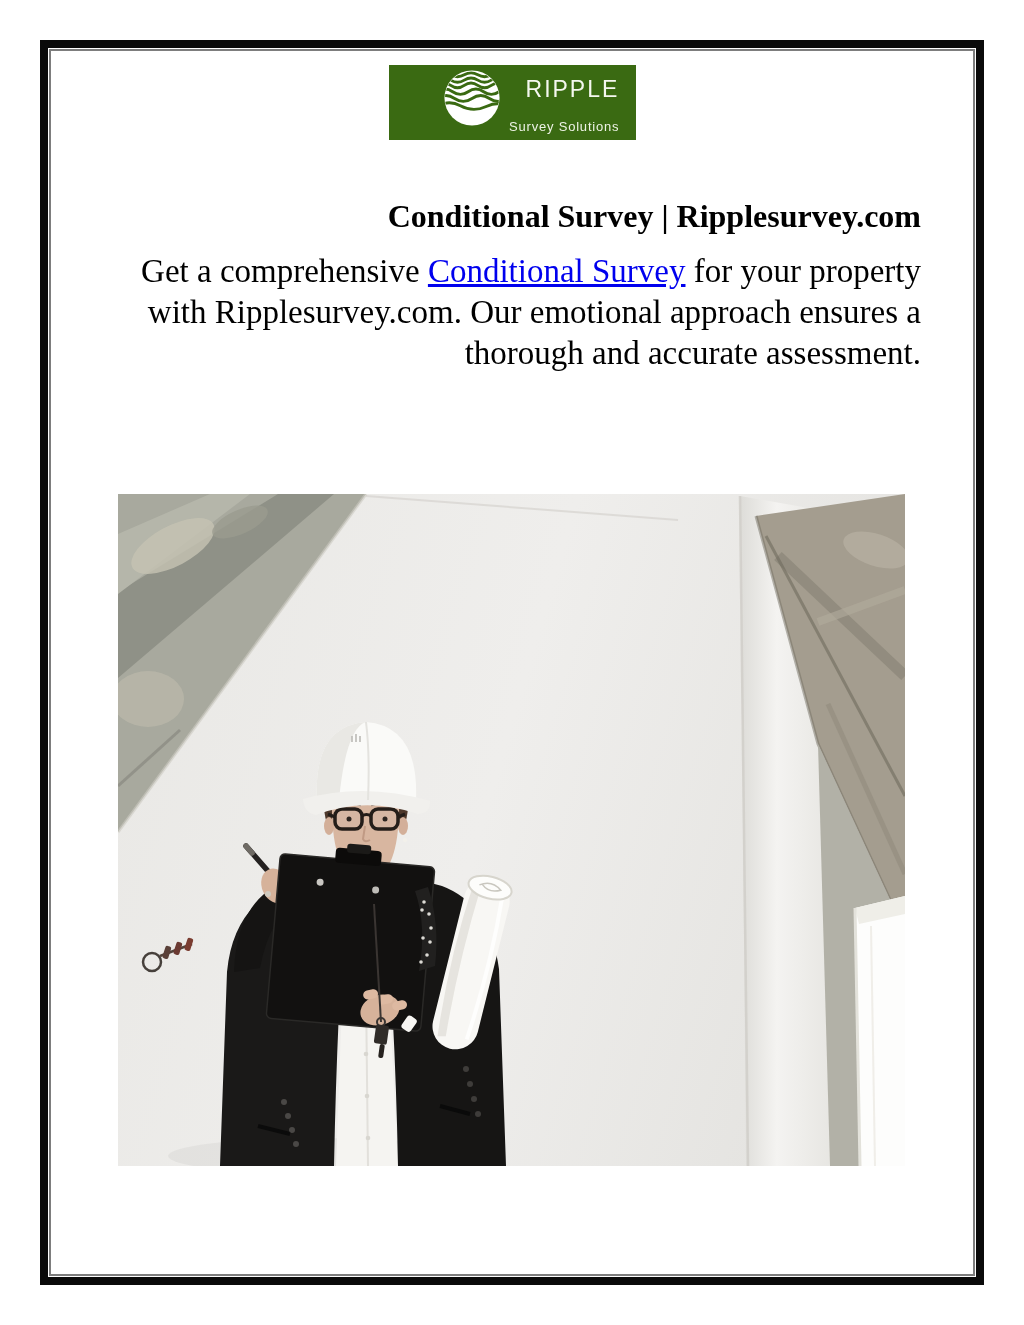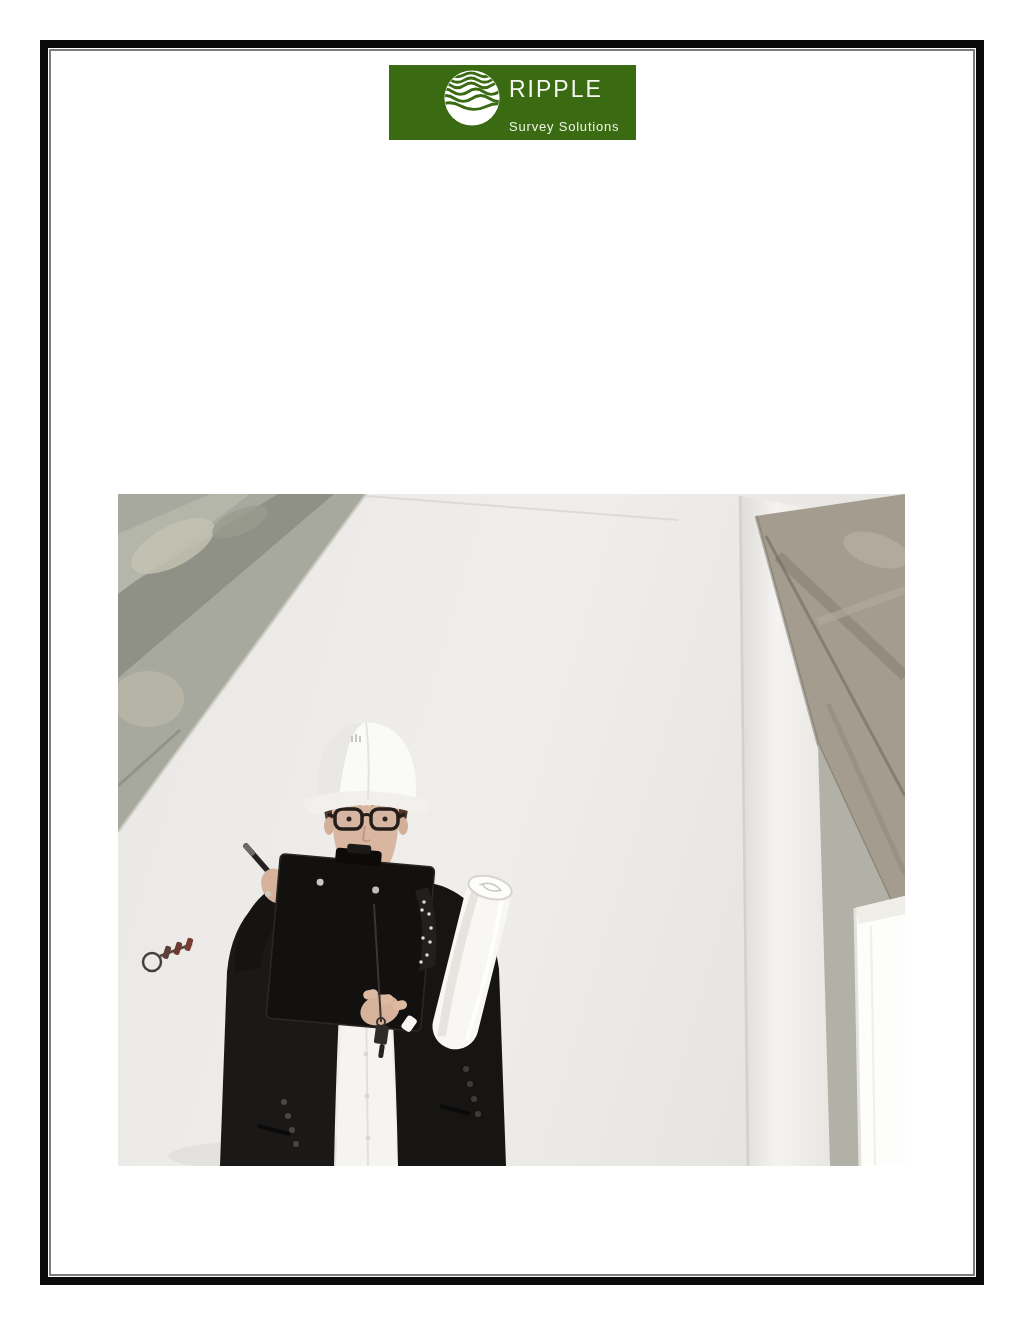--- a/index.html
+++ b/index.html
@@ -3,20 +3,21 @@
 <meta charset="utf-8">
 <style>
   * { margin: 0; padding: 0; box-sizing: border-box; }
   body { background: #ffffff; font-family: "Liberation Serif", serif; }
   .page {
     position: relative;
     width: 1024px;
     height: 1325px;
     background: #ffffff;
     overflow: hidden;
+    text-align: right;
   }
   .frame {
     position: absolute;
     left: 40px; top: 40px; right: 40px; bottom: 40px;
     border: 8px solid #0a0a0a;
   }
   .frame-inner {
     position: absolute;
     inset: 1px;
     border: 2px solid #7d7d7d;
@@ -103,21 +104,23 @@
           <path d="M-8 40 q 13 -9 26 -2 t 26 1 t 26 -1"></path>
         </g>
       </svg>
     </span>
     <span class="logo-text">
       <span class="logo-name">RIPPLE</span>
       <span class="logo-tagline">Survey Solutions</span>
     </span>
   </div>
 
-
+  <h1 class="doc-title">Conditional Survey | Ripplesurvey.com</h1>
+
+  <p class="doc-desc"><span>Get a comprehensive </span><a>Conditional Survey</a><span> for your property with Ripplesurvey.com. Our emotional approach ensures a thorough and accurate assessment.</span></p>
 
   <div class="photo">
     <svg viewBox="0 0 787 672" preserveAspectRatio="none" role="img" aria-label="Female surveyor in a white hard hat and glasses, wearing a black blazer over a white shirt, holding a black clipboard, a pen and a rolled blueprint while standing against a white wall on a construction site">
       <defs>
         <linearGradient id="wallG" x1="0" y1="0" x2="1" y2="0.25">
           <stop offset="0" stop-color="#e9e8e5"></stop>
           <stop offset="0.55" stop-color="#efeeec"></stop>
           <stop offset="1" stop-color="#e5e4e1"></stop>
         </linearGradient>
         <linearGradient id="colG" x1="0" y1="0" x2="1" y2="0">

